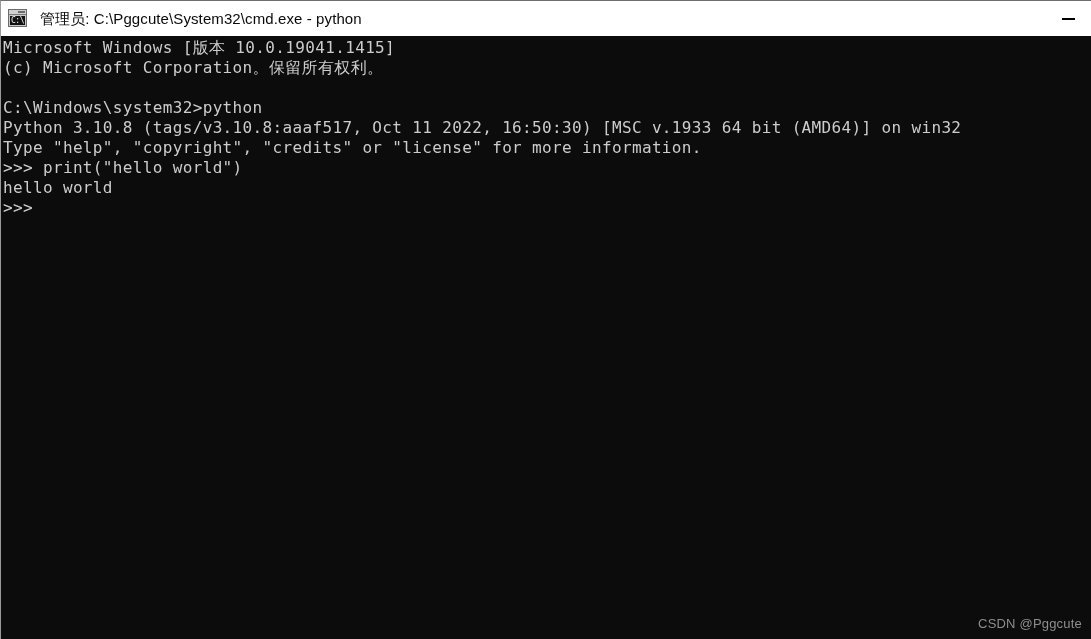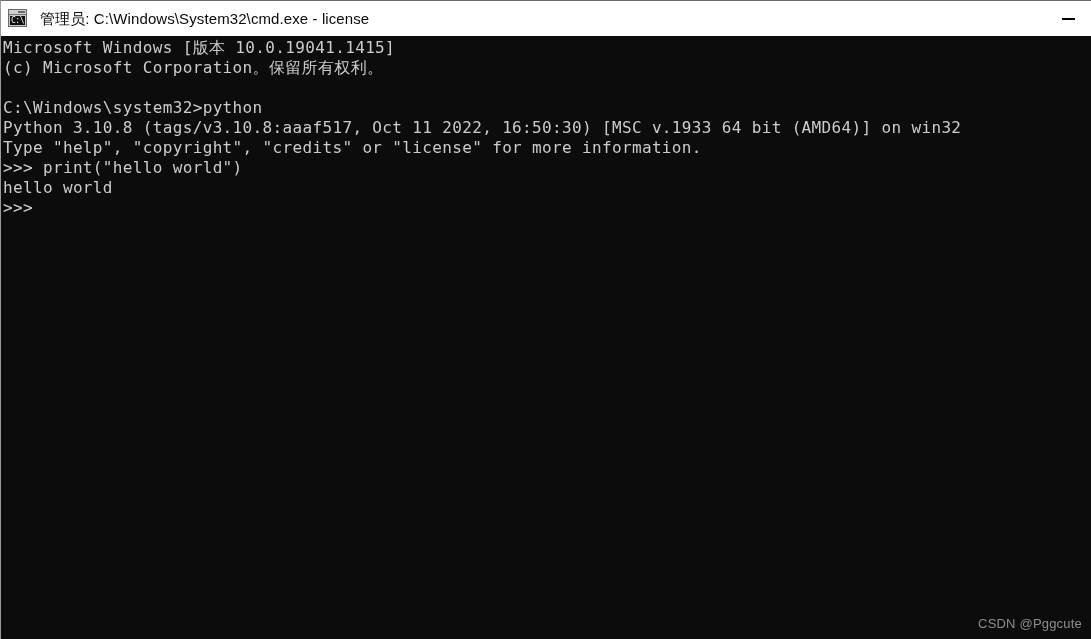--- a/index.html
+++ b/index.html
@@ -167,21 +167,21 @@
 </head>
 <body>
 
 <div class="window">
 
   <div class="titlebar">
     <div class="title-icon">
       <div class="ic-bar"></div>
       <div class="ic-screen">C:\.</div>
     </div>
-    <div class="title-text">管理员: C:\Windows\System32\cmd.exe - license</div>
+    <div class="title-text">管理员: C:\Pggcute\System32\cmd.exe - python</div>
     <div class="win-buttons">
       <div class="win-btn">
         <span class="glyph-min"></span>
       </div>
     </div>
   </div>
 
   <div class="console">
     <div class="console-lines"><div class="line">Microsoft Windows [版本 10.0.19041.1415]</div><div class="line">(c) Microsoft Corporation。保留所有权利。</div><div class="line blank"></div><div class="line">C:\Windows\system32&gt;python</div><div class="line">Python 3.10.8 (tags/v3.10.8:aaaf517, Oct 11 2022, 16:50:30) [MSC v.1933 64 bit (AMD64)] on win32</div><div class="line">Type "help", "copyright", "credits" or "license" for more information.</div><div class="line">&gt;&gt;&gt; print("hello world")</div><div class="line">hello world</div><div class="line">&gt;&gt;&gt; </div></div>
     <div class="watermark">CSDN @Pggcute</div>

